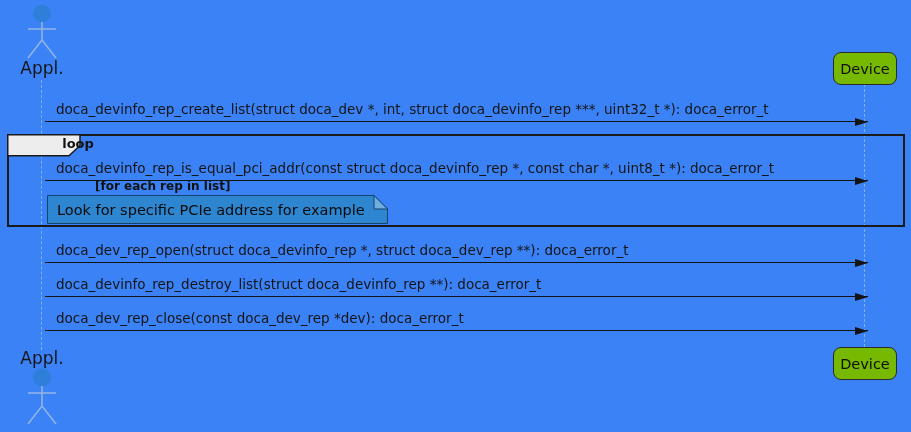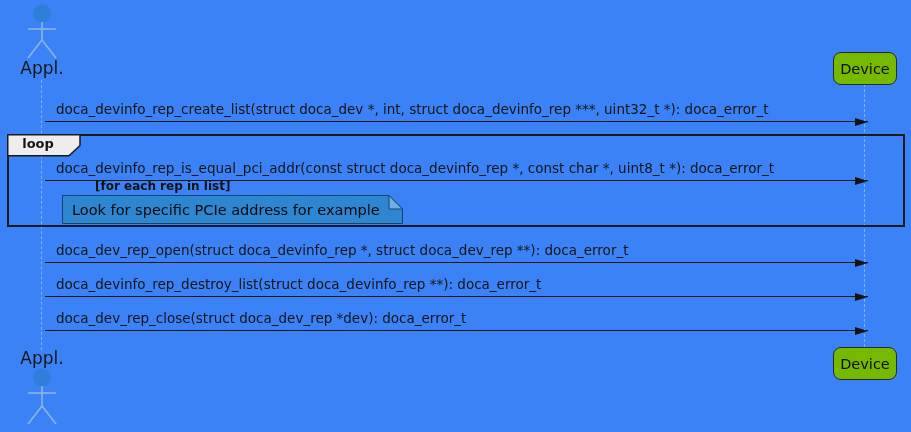--- a/index.html
+++ b/index.html
@@ -36,27 +36,27 @@
   }
   .m0{top:97px;} .m1{top:156px;text-align:right;} .m2{top:238px;} .m3{top:272px;} .m4{top:306px;}
   
   .loop-frame{
     position:absolute;left:7px;top:134px;width:898px;height:93px;box-sizing:border-box;
     border:2px solid #1A1A1A;z-index:3;background:transparent;
   }
   .loop-pentagon{position:absolute;left:-2px;top:-2px;z-index:5;}
   .loop-label{
     position:absolute;left:-2px;top:0px;width:62px;text-align:center;
-    font-weight:bold;font-size:13px;color:#111;z-index:6;
+    font-weight:bold;font-size:13px;color:#111;z-index:6;padding-left:40px;
   }
   .loop-guard{
     position:absolute;left:86px;top:3px;font-weight:bold;font-size:12px;color:#111;white-space:nowrap;z-index:6;margin-top:40px;
   }
   
-  .note{position:absolute;left:62px;top:195px;z-index:5;}
+  .note{position:absolute;left:47px;top:195px;z-index:5;}
   .note-text{
     position:absolute;left:10px;top:0;height:29px;display:flex;align-items:center;
     font-size:14.5px;color:#0a0a0a;white-space:nowrap;
   }
   .actor-figure{position:absolute;z-index:2;}
   .actor-figure.top{left:20px;top:2px;}
   .actor-figure.bottom{left:20px;top:366px;}
 </style>
 </head>
 <body>
@@ -109,21 +109,21 @@
     <span class="msg-text">doca_devinfo_rep_destroy_list(struct doca_devinfo_rep **): doca_error_t</span>
     <span class="arrowhead"></span>
   </div>
 
   <div class="message m2">
     <span class="msg-text">doca_dev_rep_open(struct doca_devinfo_rep *, struct doca_dev_rep **): doca_error_t</span>
     <span class="arrowhead"></span>
   </div>
 
   <div class="message m4">
-    <span class="msg-text">doca_dev_rep_close(struct doca_dev_rep *dev): doca_error_t</span>
+    <span class="msg-text">doca_dev_rep_close(const doca_dev_rep *dev): doca_error_t</span>
     <span class="arrowhead"></span>
   </div>
 
   <div class="actor-label bottom">Appl.</div>
   <svg class="actor-figure bottom" width="44" height="66" viewBox="0 0 44 66">
     <circle cx="22" cy="11.5" r="8.5" fill="#2E7FD9" stroke="#2E7FD9"></circle>
     <line x1="22" y1="20" x2="22" y2="40" stroke="#8FB4E3" stroke-width="1.6"></line>
     <line x1="8" y1="27" x2="36" y2="27" stroke="#8FB4E3" stroke-width="1.6"></line>
     <line x1="22" y1="40" x2="8" y2="58" stroke="#8FB4E3" stroke-width="1.6"></line>
     <line x1="22" y1="40" x2="36" y2="58" stroke="#8FB4E3" stroke-width="1.6"></line>

